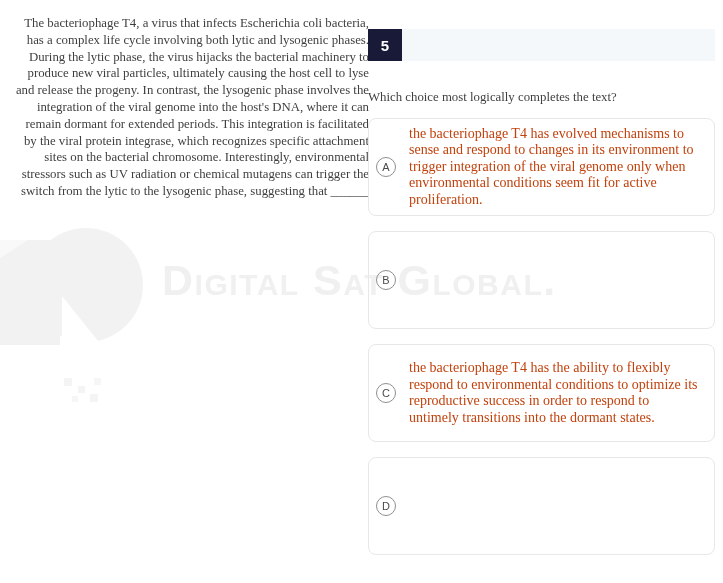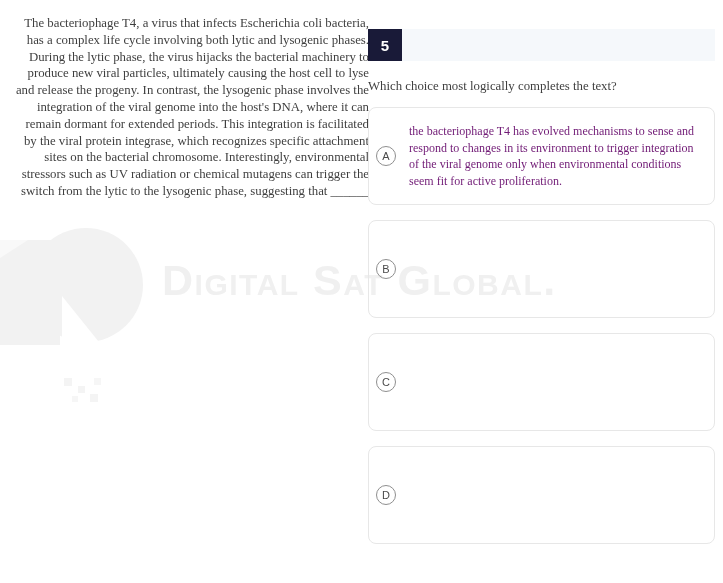--- a/index.html
+++ b/index.html
@@ -77,21 +77,21 @@
     align-items: center;
     justify-content: center;
     flex: 0 0 auto;
   }
   .q-headerbar {
     flex: 1;
     background: #f5f8fb;
   }
 
   .q-prompt {
-    margin-top: 17px;
+    margin-top: 28px;
     font-size: 12.8px;
     line-height: 16px;
     color: #3f3f3f;
   }
 
   .choices { margin-top: 13px; }
 
   .choice-box {
     display: flex;
     align-items: center;
@@ -111,23 +111,23 @@
     border-radius: 50%;
     display: flex;
     align-items: center;
     justify-content: center;
     font-family: "Liberation Sans", sans-serif;
     font-size: 11px;
     color: #4a4a4a;
     margin-right: 13px;
   }
   .choice-text {
-    font-size: 12px;
+    font-size: 14px;
     line-height: 16.5px;
-    color: #701a75;
+    color: #c2410c;
     width: 290px;
   }
 </style>
 </head>
 <body>
 
 <div class="watermark-layer">
   <svg class="wm-logo" width="150" height="182" viewBox="0 0 150 182" xmlns="http://www.w3.org/2000/svg">
     <rect x="0" y="12" width="60" height="105" fill="#f2f2f2"></rect>
     <polygon points="0,12 28,12 0,30" fill="#f9f9f9"></polygon>
@@ -156,19 +156,20 @@
     <div class="choices">
       <div class="choice-box">
         <div class="choice-letter">A</div>
         <div class="choice-text">the bacteriophage T4 has evolved mechanisms to sense and respond to changes in its environment to trigger integration of the viral genome only when environmental conditions seem fit for active proliferation.</div>
       </div>
       <div class="choice-box">
         <div class="choice-letter">B</div>
       </div>
       <div class="choice-box">
         <div class="choice-letter">C</div>
+        <div class="choice-text">the bacteriophage T4 has the ability to flexibly respond to environmental conditions to optimize its reproductive success in order to respond to untimely transitions into the dormant states.</div>
       </div>
       <div class="choice-box">
         <div class="choice-letter">D</div>
       </div>
     </div>
   </div>
 </div>
 
 </body></html>

